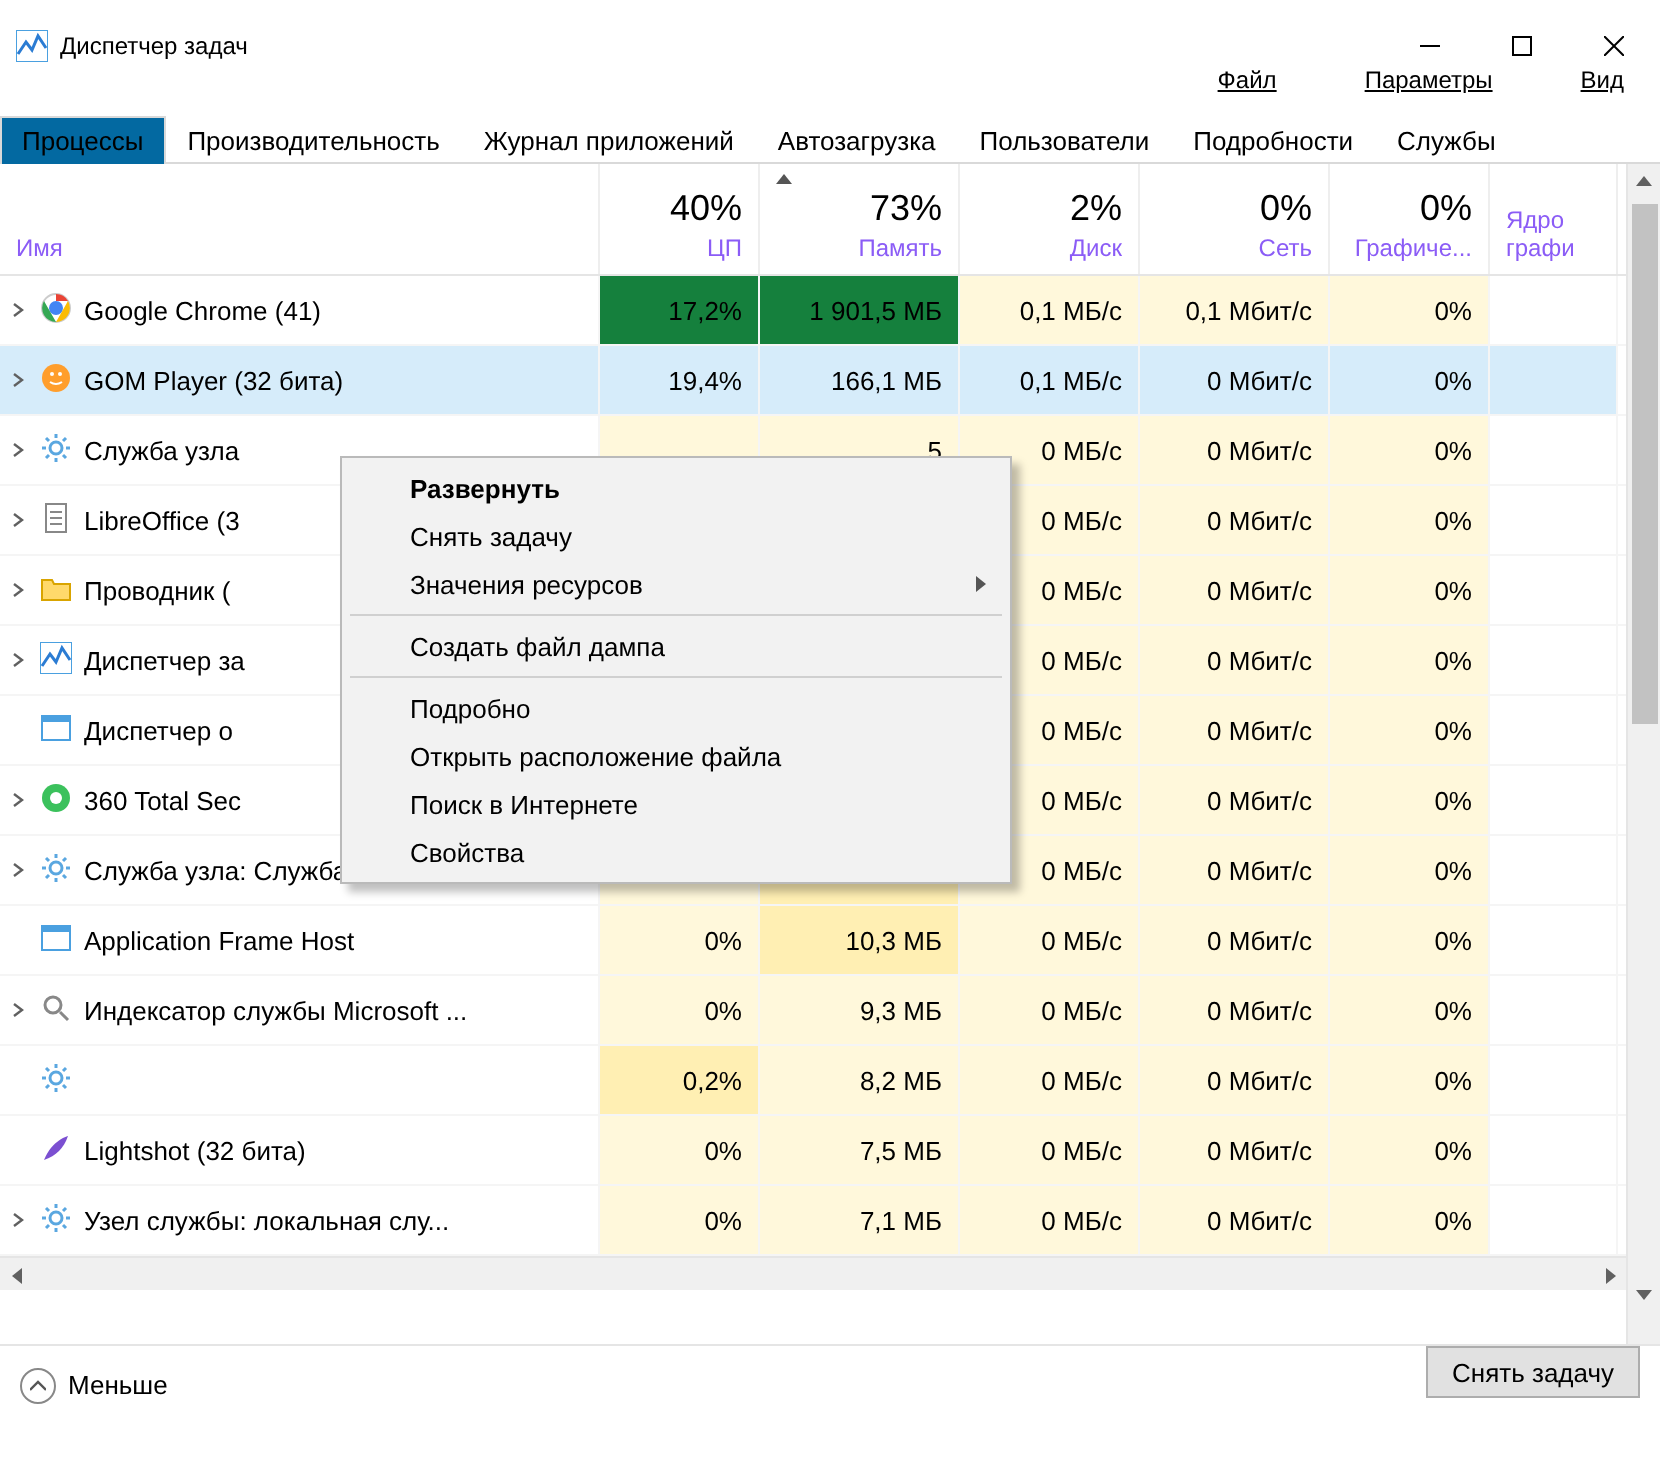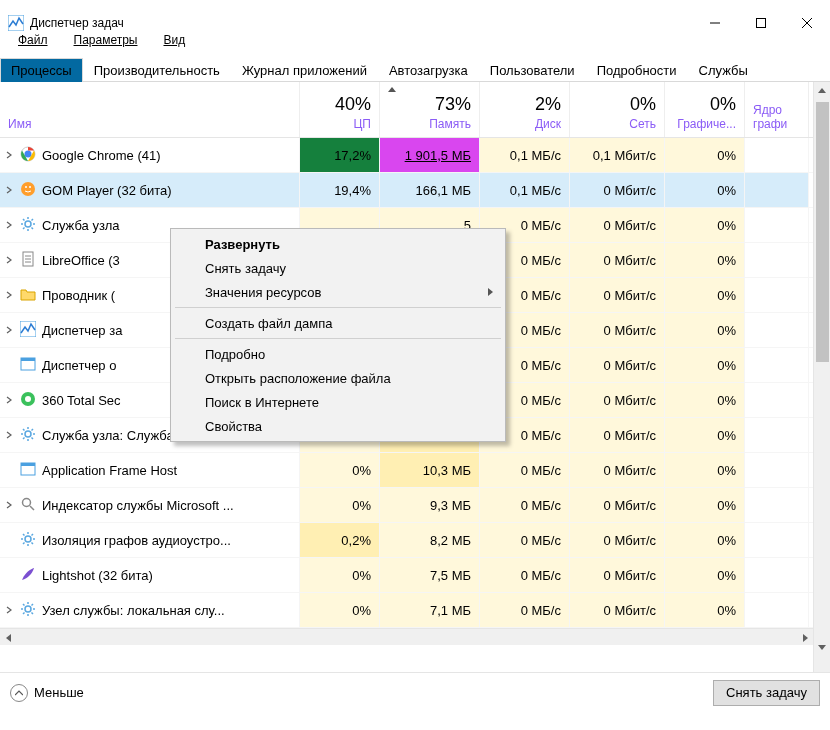--- a/index.html
+++ b/index.html
@@ -7,21 +7,21 @@
 
 
 .titlebar { height: 30px; display: flex; align-items: center; padding: 16px 0 0 8px; }
 .titlebar .appicon { width: 16px; height: 16px; margin-right: 6px; }
 .titlebar .title { font-size: 12px; flex: 1; }
 .winbtns { display: flex; height: 30px; }
 .winbtn { width: 46px; height: 30px; display: flex; align-items: center; justify-content: center; }
 .winbtn svg { width: 10px; height: 10px; }
 
 
-.menubar { height: 20px; display: flex; align-items: center; padding: 0 6px; gap: 2px; font-size: 12px; }
+.menubar { height: 20px; display: flex; align-items: center; padding: 0 6px; gap: 20px; font-size: 12px; justify-content: flex-end; }
 .menubar span { padding: 2px 6px; }
 .menubar span .ul { text-decoration: underline; }
 
 
 .tabs { display: flex; border-bottom: 1px solid #d9d9d9; margin-top: 6px; height: 26px; align-items: flex-end; font-size: 13px; }
 .tab { padding: 4px 10px; border: 1px solid transparent; border-bottom: none; position: relative; top: 1px; }
 .tab.active { border-color: #d9d9d9; background: #0369a1; }
 
 
 .table-wrap { position: relative; height: 590px; }
@@ -43,21 +43,21 @@
 .chev { width:10px; height:10px; flex:0 0 10px; }
 .icon { width:16px; height:16px; flex:0 0 16px; }
 .spacer { width:10px; flex:0 0 10px; }
 
 
 .h0 { background:#fff8db; }
 .h1 { background:#ffefb3; }
 .h3 { background:#15803d; }
 .mem0 { background:#fff8db; }
 .mem1 { background:#ffefb3; }
-.mem4 { background:#d946ef;text-decoration:underline; }
+.mem4 { background:#15803d; }
 
 .row.selected .cell { background:#d6ecfa !important; }
 
 
 .scroll-strip { position:absolute; right:0; top:0; width:17px; height:100%; background:#f0f0f0; border-left:1px solid #e5e5e5; }
 .scroll-up, .scroll-dn { height:17px; display:flex; align-items:center; justify-content:center; }
 .scroll-thumb { position:absolute; left:2px; top:20px; width:13px; height:260px; background:#c2c2c2; }
 .hscroll { height:17px; background:#f0f0f0; border-top:1px solid #e5e5e5; display:flex; justify-content:space-between; padding-right:17px;}
 .hscroll .ar { width:17px; height:17px; display:flex; align-items:center; justify-content:center;}
 
@@ -67,21 +67,21 @@
   background:#f2f2f2; border:1px solid #bababa;
   box-shadow: 4px 4px 4px rgba(0,0,0,.25);
   padding: 3px 2px; font-size:13px;
 }
 .ctx .item { height:24px; display:flex; align-items:center; padding:0 28px 0 32px; position:relative; }
 .ctx .item.bold { font-weight:700; }
 .ctx .sep { height:1px; background:#d0d0d0; margin:3px 2px; }
 .ctx .sub::after { content:""; position:absolute; right:10px; top:50%; transform:translateY(-50%); border-left:5px solid #555; border-top:4px solid transparent; border-bottom:4px solid transparent; }
 
 
-.footer { height:40px; border-top:1px solid #e5e5e5; display:flex; align-items:center; padding:0 10px; justify-content:space-between; }
+.footer { height:40px; border-top:1px solid #e5e5e5; display:flex; padding:0 10px; justify-content:space-between; }
 .less { display:flex; align-items:center; gap:6px; font-size:13px; }
 .less .circ { width:18px; height:18px; border:1px solid #888; border-radius:50%; display:flex; align-items:center; justify-content:center; }
 .footer button { height:26px; padding:0 12px; font-size:13px; background:#e1e1e1; border:1px solid #adadad; }
 
 
 .caret-up { width:0; height:0; border-left:4px solid transparent; border-right:4px solid transparent; border-bottom:5px solid #555; align-self:flex-start; margin-bottom:2px;}
 </style>
 </head>
 <body>
 
@@ -399,21 +399,20 @@
                 <line x1="8" y1="1" x2="8" y2="3"></line>
                 <line x1="8" y1="13" x2="8" y2="15"></line>
                 <line x1="1" y1="8" x2="3" y2="8"></line>
                 <line x1="13" y1="8" x2="15" y2="8"></line>
                 <line x1="3" y1="3" x2="4.5" y2="4.5"></line>
                 <line x1="11.5" y1="11.5" x2="13" y2="13"></line>
                 <line x1="3" y1="13" x2="4.5" y2="11.5"></line>
                 <line x1="11.5" y1="4.5" x2="13" y2="3"></line>
               </g>
             </svg></span>
-       <span>Изоляция графов аудиоустро...</span>
      </div>
      <div class="cell right h1">0,2%</div>
      <div class="cell right mem0">8,2 МБ</div>
      <div class="cell right h0">0 МБ/с</div>
      <div class="cell right h0">0 Мбит/с</div>
      <div class="cell right h0">0%</div>
      <div class="cell"></div>
      <div></div>
       </div>
       <div class="cols row">

